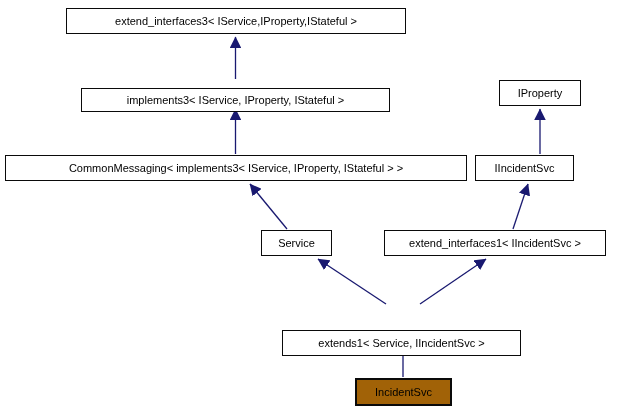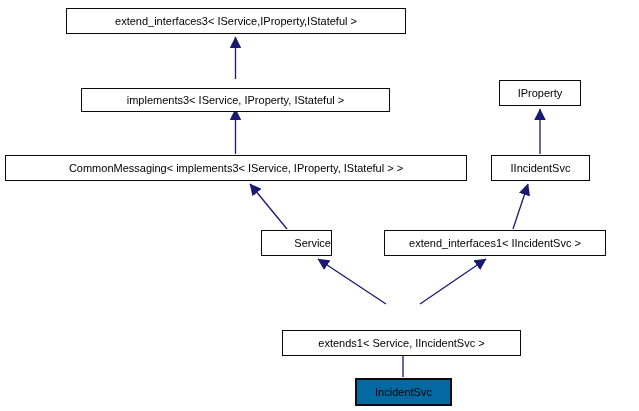--- a/index.html
+++ b/index.html
@@ -31,31 +31,31 @@
     color: #000000;
     display: flex;
     align-items: center;
     justify-content: center;
     font-size: 11px;
     line-height: 1;
     white-space: nowrap;
     cursor: pointer;
   }
   .node.current {
-    background: #0369a1;
+    background: #a16207;
     border-width: 2px;
     cursor: default;
   }
   
   .n-extend3   { left: 66px;  top: 8px;   width: 340px; height: 26px; }
   .n-impl3     { left: 81px;  top: 88px;  width: 309px; height: 24px; }
   .n-iinterface{ left: 499px; top: 80px;  width: 82px;  height: 26px; }
   .n-commonmsg { left: 5px;   top: 155px; width: 462px; height: 26px; align-items: center; }
-  .n-iincident { left: 491px; top: 155px; width: 99px;  height: 26px; }
-  .n-service   { left: 261px; top: 230px; width: 71px;  height: 26px; justify-content: flex-end; }
+  .n-iincident { left: 475px; top: 155px; width: 99px;  height: 26px; }
+  .n-service   { left: 261px; top: 230px; width: 71px;  height: 26px; }
   .n-extend1   { left: 384px; top: 230px; width: 222px; height: 26px; }
   .n-extends1  { left: 282px; top: 305px; width: 239px; height: 26px; margin-top: 25px; }
   .n-incident  { left: 355px; top: 378px; width: 97px;  height: 28px; }
 </style>
 </head>
 <body>
 
 <div class="diagram">
 
   <svg class="edges-layer" width="639" height="411" viewBox="0 0 639 411" xmlns="http://www.w3.org/2000/svg">

